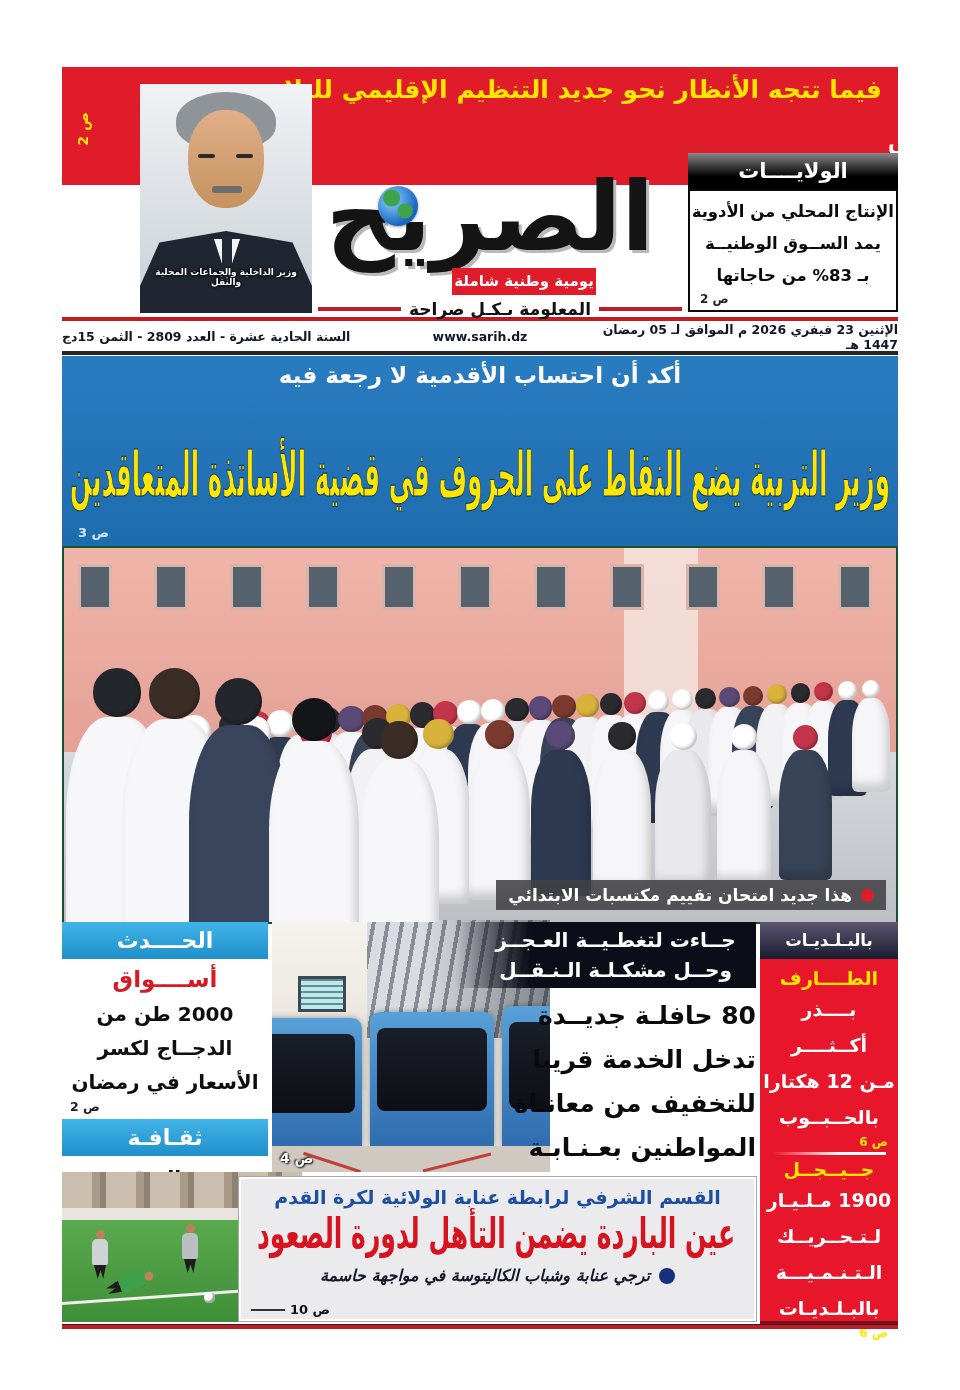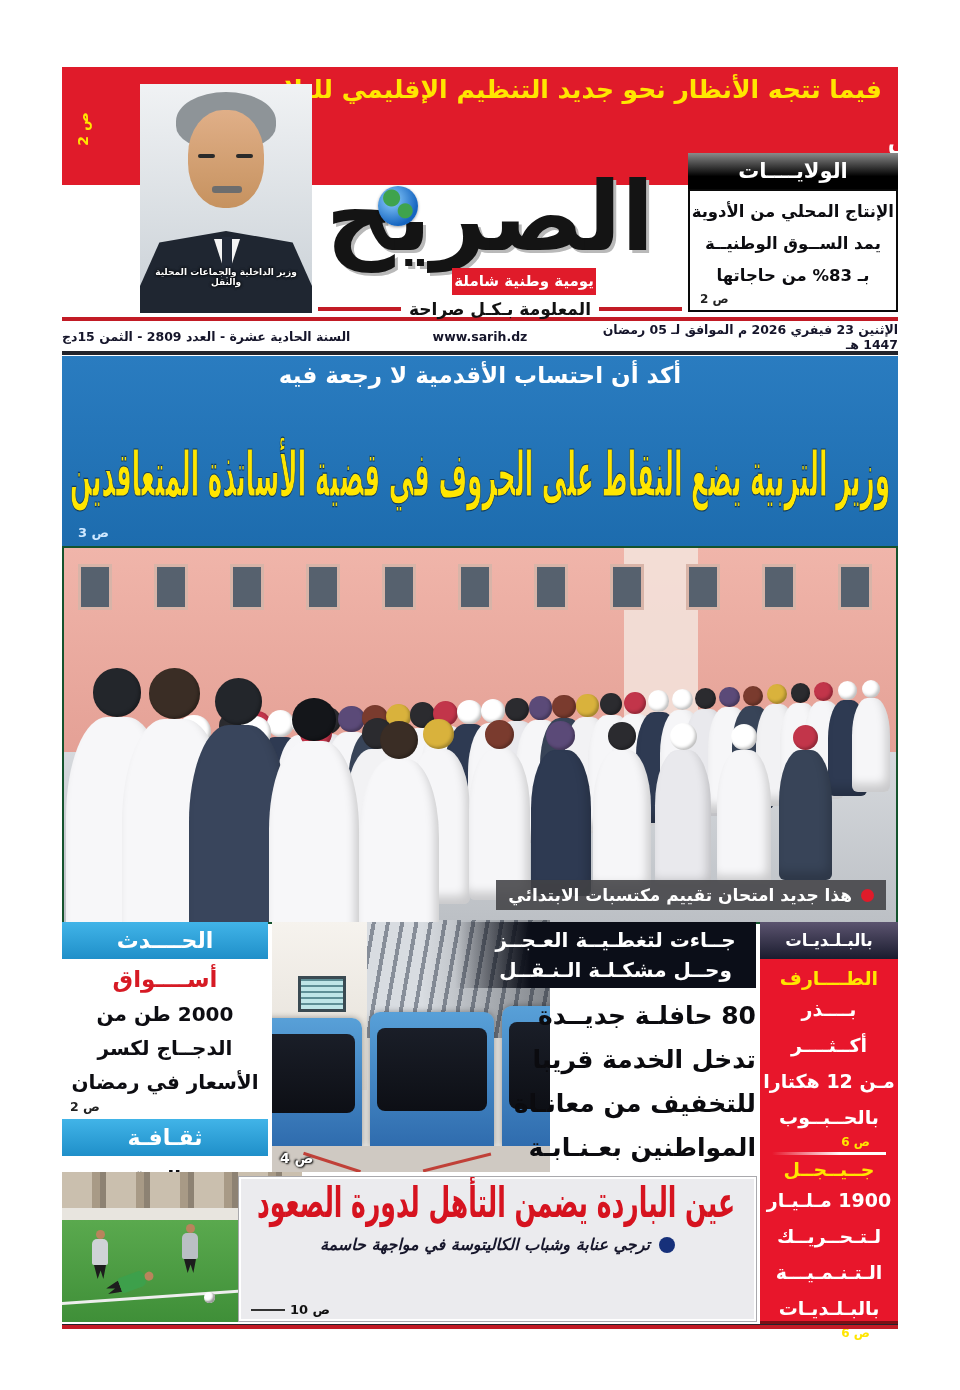--- a/index.html
+++ b/index.html
@@ -120,21 +120,21 @@
   .tr-head{left:540px;top:994px;width:216px;text-align:center;font-weight:bold;color:#0b0b0f;}
   .tr-head div{font-size:25px;line-height:44px;white-space:nowrap;}
 
   
   .wil-col{left:760px;top:922px;width:138px;}
   .wil-head{height:37px;background:linear-gradient(180deg,#5c5470,#1a1c2e);color:#fff;
             font-size:16.5px;font-weight:bold;text-align:center;line-height:37px;}
   .wil-body{background:#e8162b;height:365px;padding-top:6px;text-align:center;border-bottom:3px solid #7e0e14;}
   .wil-city{color:#ffe600;font-size:19px;font-weight:bold;margin:2px 0;}
   .wil-line{color:#fff;font-size:19px;font-weight:bold;line-height:36px;white-space:nowrap;text-align:center;}
-  .wil-ref{color:#ffe600;font-size:12px;font-weight:bold;text-align:right;padding-right:28px;}
+  .wil-ref{color:#ffe600;font-size:12px;font-weight:bold;text-align:right;padding-right:10px;}
   .wil-div{height:3px;margin:3px 12px;background:linear-gradient(90deg,rgba(255,255,255,0),#fff 60%,#fff);}
 
   
   .fb-photo{left:62px;top:1172px;width:240px;height:150px;overflow:hidden;background:#5aa94e;}
   .fb-build{position:absolute;top:0;width:100%;height:36px;
             background:repeating-linear-gradient(90deg,#cabfae 0 30px,#a89a86 30px 38px,#8d8273 38px 44px);}
   .fb-wallb{position:absolute;top:36px;width:100%;height:12px;background:#e8e5df;}
   .fb-pitch{position:absolute;top:48px;bottom:0;width:100%;
             background:linear-gradient(180deg,#5aa94e,#3f8f38);}
   .fb-line{position:absolute;left:-10px;bottom:26px;width:280px;height:3px;background:#eee;
@@ -496,20 +496,21 @@
       </div>
     <div class="player" style="left:195px;top:48px;">
         <div class="pl-head"></div>
         <div class="pl-body" style="background:#3da04b;"></div>
         <div class="pl-legs"></div>
       </div>
     <div class="ball" style="left:142px;top:120px;"></div>
   </div>
 
   <div class="abs sports">
+    <div class="sp-kicker">القسم الشرفي لرابطة عنابة الولائية لكرة القدم</div>
     <svg width="519" height="52">
       <text x="259" y="40" text-anchor="middle" font-size="42" fill="#d6131f" textLength="478" lengthAdjust="spacingAndGlyphs">عين الباردة يضمن التأهل لدورة الصعود</text>
     </svg>
     <div class="sp-sub">
       <span class="blue-dot"></span>
       <span>ترجي عنابة وشباب الكاليتوسة في مواجهة حاسمة</span>
     </div>
     <div class="sp-ref">
       <span>ص 10</span>
       <span class="dash"></span>

